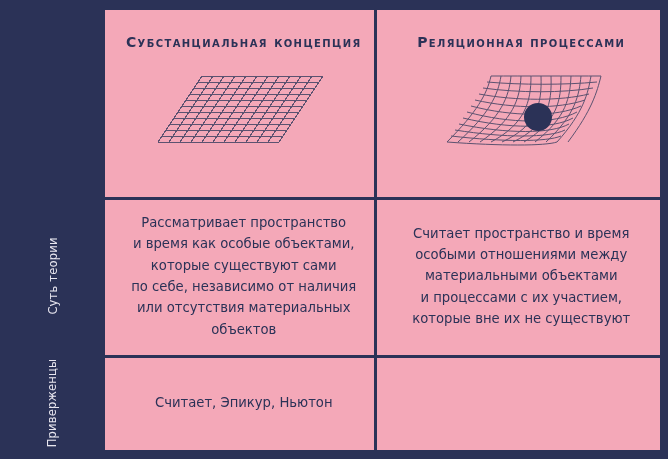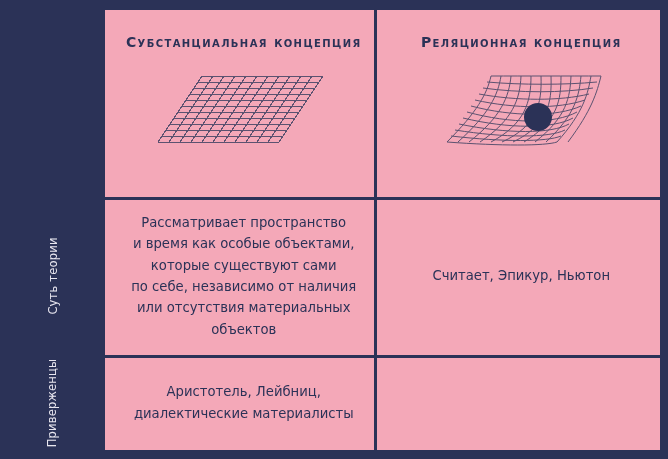--- a/index.html
+++ b/index.html
@@ -164,21 +164,21 @@
               <line x1="14" y1="58" x2="135" y2="58"></line>
               <line x1="10" y1="64" x2="131" y2="64"></line>
               <line x1="6" y1="70" x2="127" y2="70"></line>
               <line x1="2" y1="76" x2="123" y2="76"></line>
             </g>
           </svg>
         </div>
       </div>
 
       <div class="cell header-cell">
-        <div class="heading">Реляционная концепция</div>
+        <div class="heading">Реляционная процессами</div>
         <div class="illus-wrap">
           <svg width="176" height="86" viewBox="0 0 176 86">
             <g stroke="#5c5270" stroke-width="1" fill="none">
 
               <path d="M58 10 C 54 28, 44 46, 14 76"></path>
               <path d="M68 10 C 65 29, 56 48, 25 76"></path>
               <path d="M78 10 C 76 31, 68 51, 36 76"></path>
               <path d="M88 10 C 87 33, 80 54, 47 76"></path>
               <path d="M98 10 C 98 36, 92 58, 58 76"></path>
               <path d="M108 10 C 109 38, 104 60, 69 76"></path>
@@ -208,27 +208,30 @@
       </div>
 
       <div class="cell">
         <div class="body-text">Рассматривает пространство
 и время как особые объектами,
 которые существуют сами
 по себе, независимо от наличия
 или отсутствия материальных
 объектов</div>
       </div>
+      <div class="cell">
+        <div class="body-text">Считает пространство и время
+особыми отношениями между
+материальными объектами
+и процессами с их участием,
+которые вне их не существуют</div>
+      </div>
 
       <div class="cell">
         <div class="body-text small">Считает, Эпикур, Ньютон</div>
-      </div>
-      <div class="cell">
-        <div class="body-text small">Аристотель, Лейбниц,
-диалектические материалисты</div>
       </div>
 
     </div>
 
     <div class="rule rule-h" id="rule-h1"></div>
     <div class="rule rule-h" id="rule-h2"></div>
     <div class="rule rule-v" id="rule-v1"></div>
 
   </div>
 </div>

